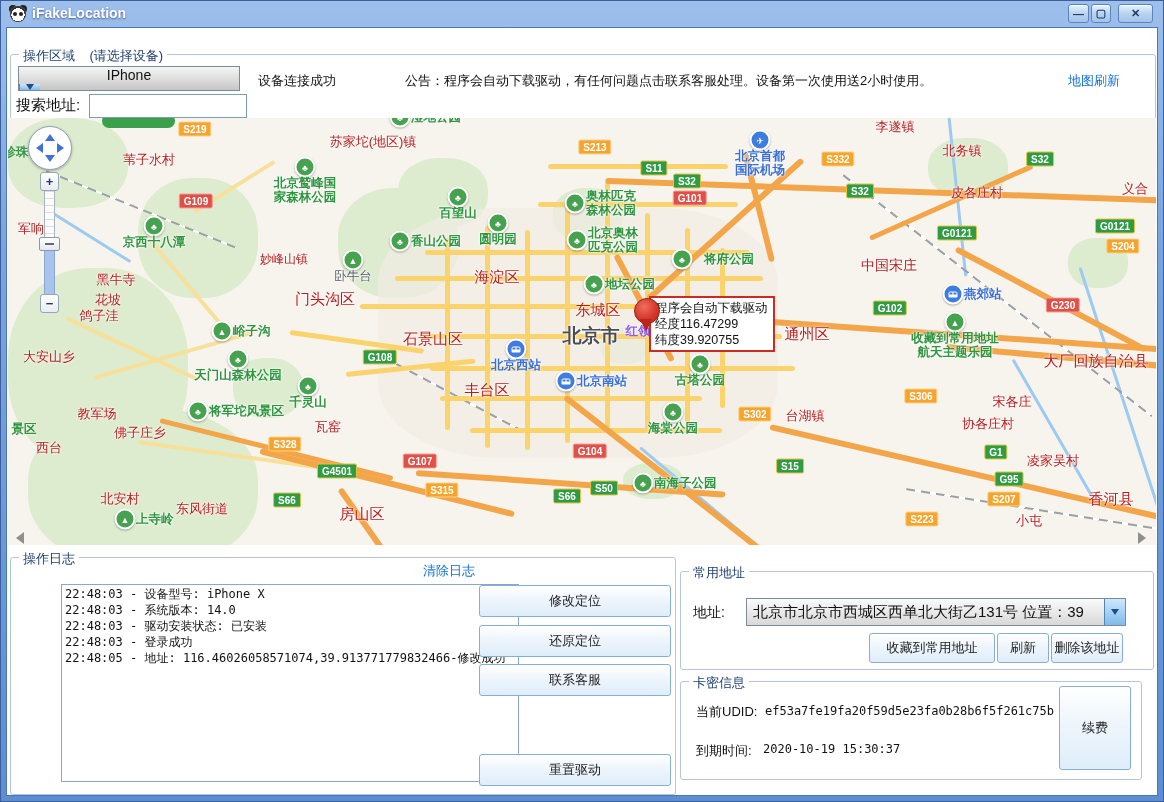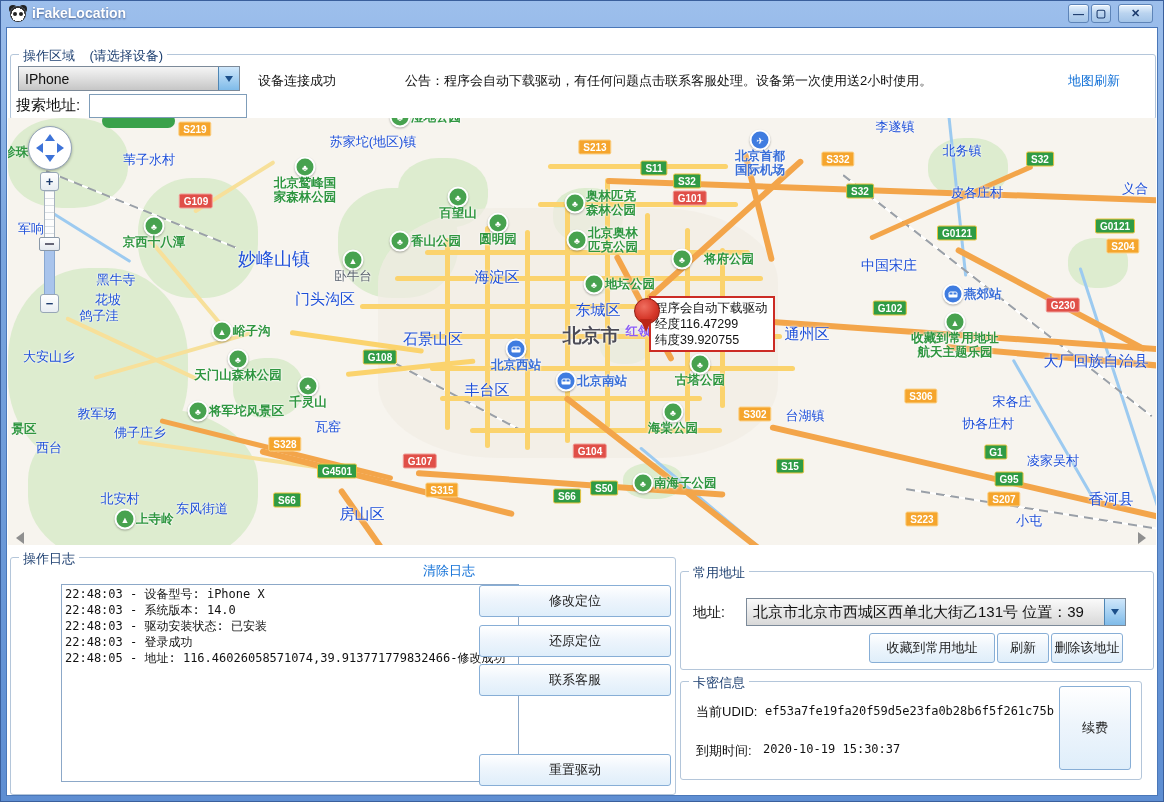--- a/index.html
+++ b/index.html
@@ -25,21 +25,21 @@
   .btn{position:absolute;border:1px solid #87aed6;border-radius:3px;background:linear-gradient(180deg,#ffffff,#eef5fc 45%,#dfeefa);color:#222;font-size:13px;display:flex;align-items:center;justify-content:center;cursor:pointer;}
   .statictext{position:absolute;font-size:13px;color:#111;white-space:nowrap;}
   
   .map{position:absolute;left:1px;top:90px;width:1148px;height:427px;background:#f7f4ee;overflow:hidden;}
   .gpark{position:absolute;background:#ddeccf;border-radius:45%;}
   .urban{position:absolute;background:#f1ede4;border-radius:30%;opacity:.7;}
   .rd{position:absolute;border-radius:3px;transform-origin:left center;}
   .rd.y{background:#fbd36d}.rd.o{background:#f3a54a}.rd.p{background:#f7e09a}
   .rd.rl{background:repeating-linear-gradient(90deg,#9aa0a8 0 9px,#ffffff 9px 15px)}
   .rd.rv{background:#9ccaf0}
-  .place{position:absolute;transform:translate(-50%,-50%);color:#1d4ed8;white-space:nowrap;text-shadow:0 0 2px #fff,0 0 3px #fff;z-index:8;}
+  .place{position:absolute;transform:translate(-50%,-50%);color:#b91c1c;white-space:nowrap;text-shadow:0 0 2px #fff,0 0 3px #fff;z-index:8;}
   .poico{position:absolute;width:17px;height:17px;border-radius:50%;transform:translate(-50%,-50%);display:flex;align-items:center;justify-content:center;font-size:9px;color:#fff;z-index:9;border:2px solid #fff;box-shadow:0 1px 2px rgba(0,0,0,.3);}
   .poico.tree,.poico.mountain,.poico.rocket{background:#47a24f;}
   .poico.plane,.poico.train{background:#3f7ce0;}
   .trg{width:9px;height:6px;background:#fff;border-radius:2px 2px 1px 1px;position:relative;}
   .trg::after{content:"";position:absolute;left:1px;top:1px;width:3px;height:2px;background:#3f7ce0;box-shadow:4px 0 0 #3f7ce0;}
   .plab{position:absolute;font-size:12.5px;font-weight:bold;white-space:nowrap;text-shadow:0 0 2px #fff,0 0 3px #fff;z-index:9;line-height:14px;}
   .plab.pg{color:#2f9640}.plab.pb{color:#3a6fd8}.plab.pd{color:#5c6470;font-weight:normal;}
   .plab.vr{transform:translateY(-50%);}
   .plab.hb{transform:translateX(-50%);text-align:center;}
   .mtext{position:absolute;transform:translate(-50%,-50%);font-size:12.5px;font-weight:bold;white-space:nowrap;z-index:7;text-shadow:0 0 2px #fff;}
@@ -88,21 +88,21 @@
   </div>
 
   <div class="client">
 
     <div class="grp" style="left:3px;top:26px;width:1144px;height:64px;">
       <span class="grp-label">
         <span>操作区域</span>&nbsp;&nbsp;&nbsp;
         <span>(请选择设备)</span>
       </span>
     </div>
-    <div class="combo" style="left:11px;top:38px;width:220px;height:23px;">
+    <div class="combo" style="left:11px;top:38px;width:220px;height:23px;flex-direction:column;">
       <span class="val">IPhone</span>
       <span class="arrow"></span>
     </div>
     <div class="statictext" style="left:251px;top:44px;">设备连接成功</div>
     <div class="statictext" style="left:398px;top:44px;">公告：程序会自动下载驱动，有任何问题点击联系客服处理。设备第一次使用送2小时使用。</div>
     <div class="link" style="position:absolute;left:1061px;top:44px;">地图刷新</div>
     <div class="statictext" style="left:9px;top:68px;font-size:15px;">搜索地址:</div>
     <input class="tinput" style="left: 82px; top: 66px; width: 152px; height: 20px;" value="">
 
     <div class="map">
@@ -170,21 +170,21 @@
           <div class="rd o" style="left: 608px; top: 134px; width: 120px; height: 6px; transform: rotate(62deg);"></div>
           <div class="rd o" style="left: 862px; top: 118px; width: 178px; height: 5px; transform: rotate(-24deg);"></div>
         </div>
       <div id="map-markers">
           <div class="place" style="left: 23px; top: 111px; font-size: 13px;">军响</div>
           <div class="place" style="left: 108px; top: 162px; font-size: 13px;">黑牛寺</div>
           <div class="place" style="left: 91px; top: 198px; font-size: 13px;">鸽子洼</div>
           <div class="place" style="left: 100px; top: 182px; font-size: 13px;">花坡</div>
           <div class="place" style="left: 141px; top: 42px; font-size: 13px;">苇子水村</div>
           <div class="place" style="left: 365px; top: 24px; font-size: 13px;">苏家坨(地区)镇</div>
-          <div class="place" style="left: 266px; top: 141px; font-size: 18px;">妙峰山镇</div>
+          <div class="place" style="left: 276px; top: 141px; font-size: 12px;">妙峰山镇</div>
           <div class="place" style="left: 317px; top: 181px; font-size: 15px;">门头沟区</div>
           <div class="place" style="left: 425px; top: 221px; font-size: 15px;">石景山区</div>
           <div class="place" style="left: 489px; top: 159px; font-size: 15px;">海淀区</div>
           <div class="place" style="left: 590px; top: 192px; font-size: 15px;">东城区</div>
           <div class="place" style="left: 479px; top: 272px; font-size: 15px;">丰台区</div>
           <div class="place" style="left: 354px; top: 396px; font-size: 15px;">房山区</div>
           <div class="place" style="left: 799px; top: 216px; font-size: 15px;">通州区</div>
           <div class="place" style="left: 797px; top: 298px; font-size: 13px;">台湖镇</div>
           <div class="place" style="left: 881px; top: 148px; font-size: 14px;">中国宋庄</div>
           <div class="place" style="left: 887px; top: 9px; font-size: 13px;">李遂镇</div>

